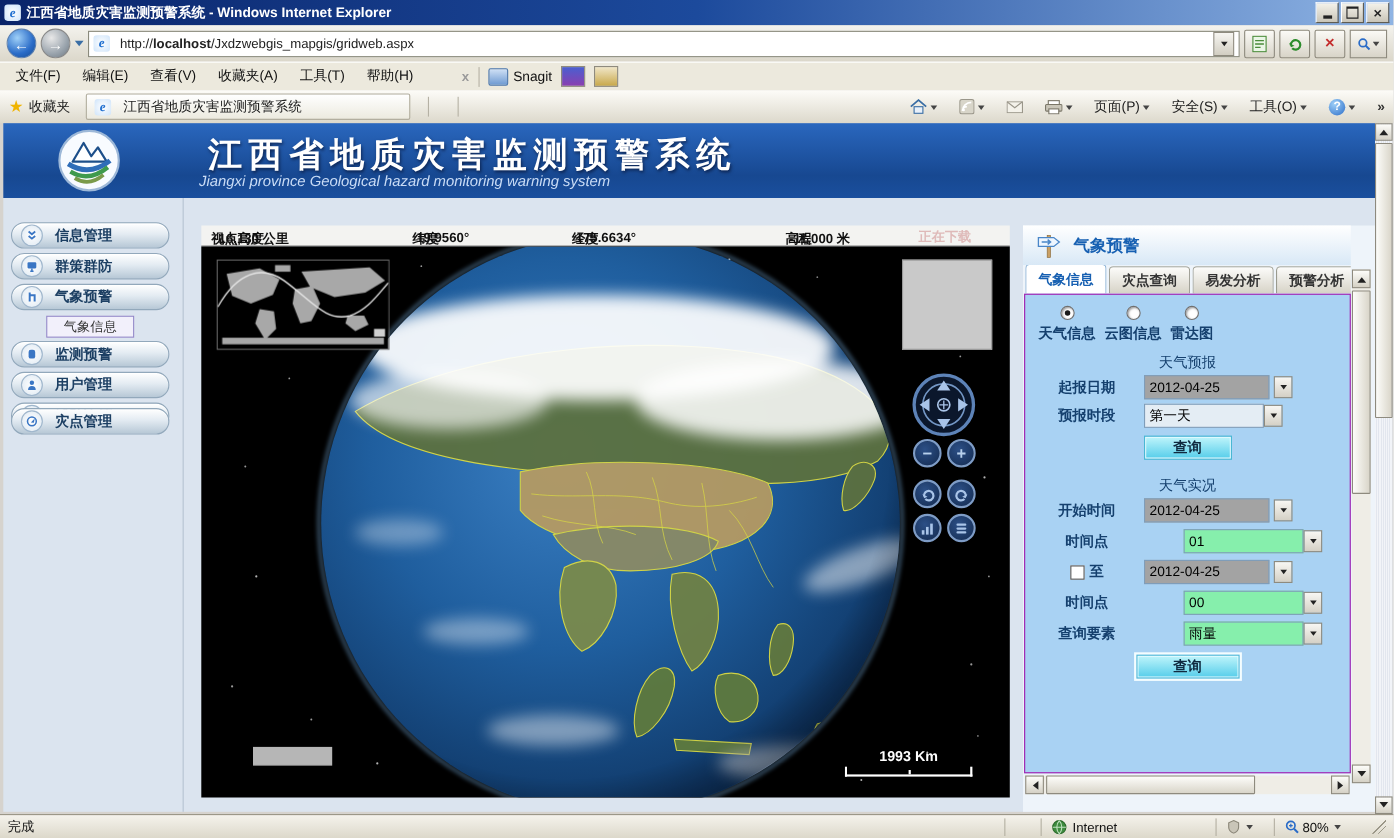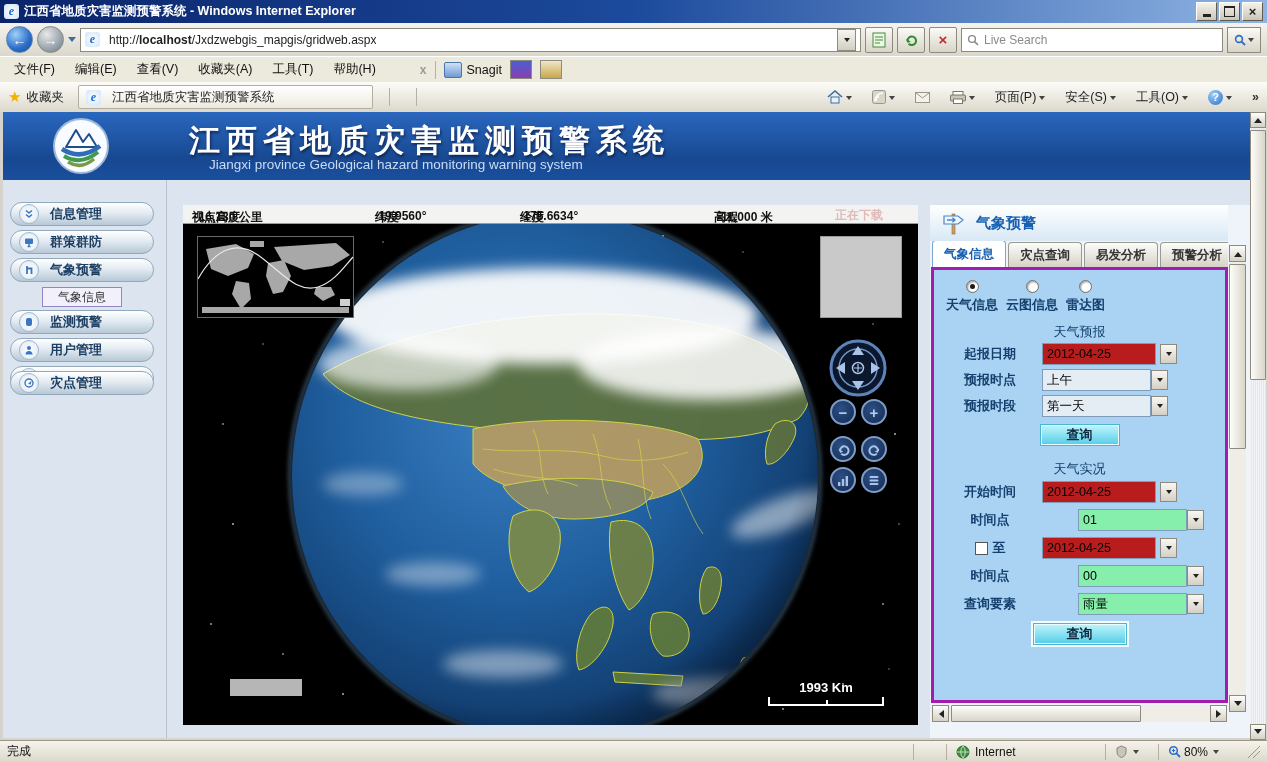--- a/index.html
+++ b/index.html
@@ -52,21 +52,21 @@
   #favbar .right{margin-left:auto;display:flex;align-items:center;gap:20px;}
   .cmd{display:flex;align-items:center;gap:3px;}
   .mini-tri{width:0;height:0;border:3px solid transparent;border-top:4px solid #444;margin-top:4px;}
   .helpcirc{width:15px;height:15px;border-radius:50%;background:radial-gradient(circle at 35% 30%,#9fd0f8,#2a6cc8);color:#fff;font-size:11px;font-weight:bold;display:flex;align-items:center;justify-content:center;}
   .helpcirc::after{content:"?";}
   .chev::after{content:"»";font-weight:bold;color:#333;}
 
   
   #banner{left:3px;top:112px;width:1247px;height:68px;background:linear-gradient(#2a67be,#174891 70%,#1a4f9e);}
   #banner .cn{position:absolute;left:186px;top:8px;font-size:31px;font-weight:bold;color:#fff;letter-spacing:6px;text-shadow:1px 2px 3px rgba(0,0,20,.55);}
-  #banner .en{position:absolute;left:206px;top:45px;font-size:13.5px;color:#c9dcf6;}
+  #banner .en{position:absolute;left:178px;top:45px;font-size:13.5px;font-style:italic;color:#c9dcf6;}
   #logo{position:absolute;left:48px;top:4px;}
 
   
   #contentbg{left:3px;top:180px;width:1247px;height:558px;background:#dbe4ef;}
   #sidesep{left:166px;top:180px;width:1px;height:558px;background:#b6c2d2;}
 
   
   .side-btn{left:10px;width:144px;height:24px;border-radius:12px;background:linear-gradient(#ffffff,#e3ebf2 45%,#b7c8d6);border:1px solid #92a8bb;box-shadow:inset 0 1px 0 #fff;display:flex;align-items:center;gap:11px;padding-left:8px;box-sizing:border-box;font-size:13px;font-weight:bold;color:#1c3f63;}
   .icon-circ{width:18px;height:18px;border-radius:50%;background:radial-gradient(#ffffff,#dde8f2);border:1px solid #9fb6cc;display:flex;align-items:center;justify-content:center;flex:0 0 auto;}
   .side-sub{left:42px;top:287px;width:78px;height:18px;background:#f2f0fb;border:1px solid #9288c8;display:flex;align-items:center;justify-content:center;font-size:12px;color:#333;}
@@ -87,33 +87,33 @@
   #scale .bracket i{position:absolute;left:50%;bottom:0;width:2px;height:4px;background:#fff;}
   #grayrect{position:absolute;left:47px;top:455px;width:72px;height:17px;background:#c5c5c5;opacity:.92;}
 
   
   #panel{left:930px;top:205px;width:320px;height:533px;background:#eef4fa;}
   #panel-header{position:absolute;left:0;top:0;width:298px;height:36px;background:linear-gradient(#ffffff,#d8e8f6);display:flex;align-items:center;gap:10px;padding-left:10px;box-sizing:border-box;}
   #panel-title{font-size:15px;font-weight:bold;color:#1760b2;}
   #tabs{position:absolute;left:2px;top:36px;width:296px;height:26px;display:flex;align-items:flex-end;overflow:hidden;}
   .tab{height:24px;border:1px solid #9a9a8e;border-bottom:none;border-radius:4px 4px 0 0;background:linear-gradient(#fcfcfa,#d6d2c6);font-size:12.5px;font-weight:bold;color:#333;display:flex;align-items:center;justify-content:center;padding:0 11px;margin-right:2px;white-space:nowrap;}
   .tab.active{background:#fff;color:#1760b2;border-color:#7aa6cf;height:26px;}
-  #panel-body{position:absolute;left:1px;top:62px;width:297px;height:436px;background:#a9d2f3;border:3px solid #a21caf;box-sizing:border-box;overflow:hidden;}
+  #panel-body{position:absolute;left:1px;top:62px;width:297px;height:436px;background:#a9d2f3;border:1px solid #a21caf;box-sizing:border-box;overflow:hidden;}
   .radio-zone{display:flex;padding:10px 0 0 12px;gap:8px;}
   .radio-opt{display:flex;flex-direction:column;align-items:center;gap:3px;}
   .rad{width:11px;height:11px;border-radius:50%;background:#fff;border:1px solid #707070;box-shadow:inset 1px 1px 2px #9a9a9a;box-sizing:content-box;}
   .rad.on{display:flex;align-items:center;justify-content:center;}
   .rad.on::after{content:"";width:5px;height:5px;border-radius:50%;background:#1a1a1a;}
   .ropt-label{font-size:13px;font-weight:bold;color:#15406e;white-space:nowrap;}
   .sec-title{text-align:center;font-size:13px;font-weight:normal;color:#15406e;margin-top:9px;}
   .frow{display:flex;align-items:center;height:26px;padding-left:10px;}
   .frow.tall{height:28px;}
   .frow .lbl{width:92px;text-align:center;font-size:13px;font-weight:bold;color:#15406e;}
   .combo{display:flex;align-items:center;margin-left:6px;}
-  .combo .field{width:99px;height:18px;background:#b91c1c;border:1px solid #7f9db9;font-size:12.5px;padding:1px 4px;display:flex;align-items:center;white-space:nowrap;overflow:hidden;}
+  .combo .field{width:99px;height:18px;background:#a3a3a3;border:1px solid #7f9db9;font-size:12.5px;padding:1px 4px;display:flex;align-items:center;white-space:nowrap;overflow:hidden;}
   .combo .drop{width:17px;height:20px;background:linear-gradient(#f8f7f3,#d4d0c5);border:1px solid #8e8a7e;display:flex;align-items:center;justify-content:center;box-sizing:border-box;}
   .combo.split .drop{margin-left:4px;}
   .combo .field.lav{background:#e4edf4;}
   .combo .field.blu{background:#86efac;margin-left:36px;}
   .chkwrap{width:92px;display:flex;align-items:center;justify-content:center;gap:5px;}
   .chk{width:11px;height:11px;background:#fff;border:1px solid #555;}
   .q-btn{display:block;margin:5px auto 0 auto;width:78px;height:20px;background:linear-gradient(#c0f5fb,#55cdea);border:1px solid #49b7d4;box-shadow:inset 0 0 0 1px #e9fcff;font-size:13px;font-weight:bold;color:#102a40;display:flex;align-items:center;justify-content:center;}
   .q-btn.wide{width:92px;outline:2px solid #f4fdff;}
 
   
@@ -178,27 +178,20 @@
           <path d="M3,5 h8 M3,8 h8 M3,11 h5" stroke="#4a8c3a" stroke-width="1.2"></path>
         </svg>
     </span>
     <span class="abtn">
       <svg width="15" height="15" viewBox="0 0 15 15">
           <path d="M3.5,9 a4.3,4.3 0 1 1 1.2,2.8" stroke="#2c8c2c" stroke-width="2" fill="none"></path>
           <path d="M2,7 l1.6,4 l3.2,-1.4 z" fill="#2c8c2c"></path>
         </svg>
     </span>
     <span class="abtn stop"></span>
-    <span class="searchbox">
-      <svg width="12" height="12" viewBox="0 0 12 12">
-          <circle cx="5" cy="5" r="3.4" fill="none" stroke="#8a8a8a" stroke-width="1.4"></circle>
-          <path d="M7.6,7.6 L11,11" stroke="#8a8a8a" stroke-width="1.6"></path>
-        </svg>
-      <span>Live Search</span>
-    </span>
     <span class="sbtn">
       <svg width="12" height="12" viewBox="0 0 12 12">
           <circle cx="5" cy="5" r="3.4" fill="none" stroke="#2a6cc8" stroke-width="1.6"></circle>
           <path d="M7.6,7.6 L11,11" stroke="#2a6cc8" stroke-width="1.8"></path>
         </svg>
       <i class="mini-tri"></i>
     </span>
   </div>
 
   <div id="menubar" class="abs">
@@ -547,29 +540,20 @@
       <div class="frow">
         <span class="lbl">起报日期</span>
         <span class="combo split">
           <span class="field" style="width:104px;">2012-04-25</span>
           <span class="drop">
               <i></i>
             </span>
         </span>
       </div>
       <div class="frow">
-        <span class="lbl">预报时点</span>
-        <span class="combo">
-          <span class="field lav">上午</span>
-          <span class="drop">
-              <i></i>
-            </span>
-        </span>
-      </div>
-      <div class="frow">
         <span class="lbl">预报时段</span>
         <span class="combo">
           <span class="field lav">第一天</span>
           <span class="drop">
               <i></i>
             </span>
         </span>
       </div>
       <div class="q-btn">查询</div>
 

